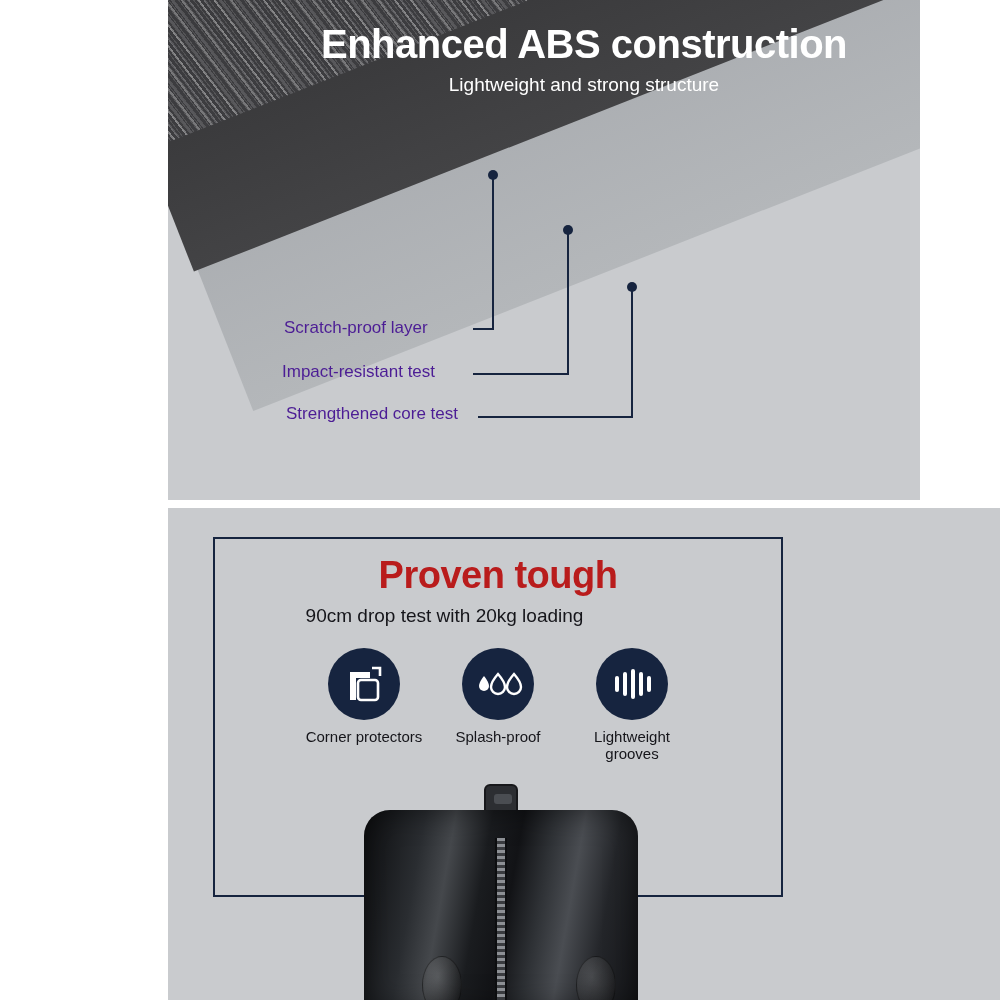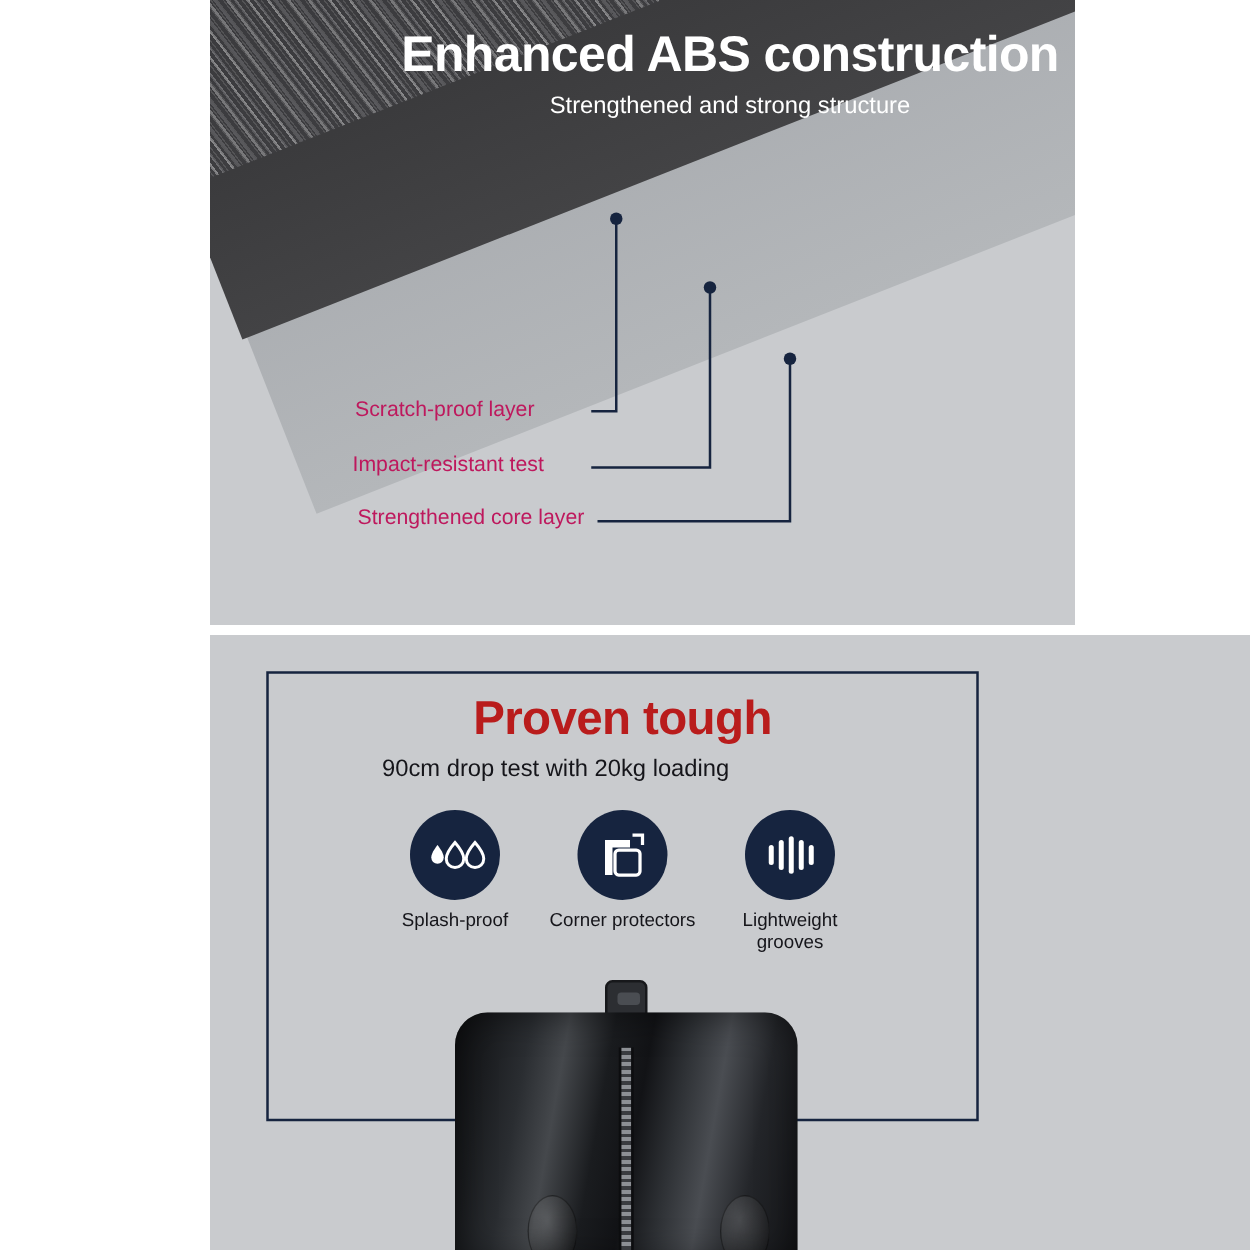--- a/index.html
+++ b/index.html
@@ -7,21 +7,21 @@
     width: 1000px; height: 1000px;
     font-family: "Liberation Sans", sans-serif;
     background: #ffffff;
     overflow: hidden;
   }
   .page { position: relative; width: 1000px; height: 1000px; background: #fff; }
 
   
   .panel1 {
     position: absolute;
-    left: 168px; top: 0; width: 692px; height: 500px;
+    left: 168px; top: 0; width: 752px; height: 500px;
     background: #c9cbce;
     overflow: hidden;
   }
   
   .slab-grey {
     position: absolute;
     left: -120px; top: -110px; width: 1180px; height: 560px;
     background: linear-gradient(180deg,#9fa2a6 0%, #a9acb0 60%, #b4b7ba 100%);
     transform: rotate(-21.5deg);
     transform-origin: 0 0;
@@ -66,21 +66,21 @@
   }
   .p1-sub {
     position: absolute; left: 0; top: 74px; width: 832px;
     text-align: center;
     font-size: 19px; color: #ffffff;
   }
 
   .callouts { position: absolute; left: 0; top: 0; width: 832px; height: 500px; }
   .callout-label {
     position: absolute;
-    font-size: 17px; color: #be185d;
+    font-size: 17px; color: #4c1d95;
     white-space: nowrap;
   }
   .cl1 { left: 116px; top: 318px; }
   .cl2 { left: 114px; top: 362px; }
   .cl3 { left: 118px; top: 404px; }
 
   
   .panel2 {
     position: absolute;
     left: 168px; top: 508px; width: 832px; height: 492px;
@@ -168,63 +168,63 @@
 
   <section class="panel1">
 
     <div class="slab-grey"></div>
 
     <div class="slab-dark"></div>
 
     <div class="slab-tex"></div>
 
     <div class="p1-title">Enhanced ABS construction</div>
-    <div class="p1-sub">Strengthened and strong structure</div>
+    <div class="p1-sub">Lightweight and strong structure</div>
 
     <svg class="callouts" viewBox="0 0 832 500">
       <circle cx="325" cy="175" r="5" fill="#16243f"></circle>
       <path d="M325 175 L325 329 L305 329" stroke="#16243f" stroke-width="2" fill="none"></path>
       <circle cx="400" cy="230" r="5" fill="#16243f"></circle>
       <path d="M400 230 L400 374 L305 374" stroke="#16243f" stroke-width="2" fill="none"></path>
       <circle cx="464" cy="287" r="5" fill="#16243f"></circle>
       <path d="M464 287 L464 417 L310 417" stroke="#16243f" stroke-width="2" fill="none"></path>
     </svg>
 
     <div class="callout-label cl1">Scratch-proof layer</div>
     <div class="callout-label cl2">Impact-resistant test</div>
-    <div class="callout-label cl3">Strengthened core layer</div>
+    <div class="callout-label cl3">Strengthened core test</div>
   </section>
 
   <section class="panel2">
     <div class="p2-frame"></div>
     <div class="p2-title">Proven tough</div>
     <div class="p2-sub">90cm drop test with 20kg loading</div>
 
     <div class="badges">
+
+      <div class="badge">
+        <div class="badge-circle">
+          <svg viewBox="0 0 72 72" width="72" height="72">
+            <path d="M22 24 h20 v6 h-14 v22 h-6 z" fill="#ffffff"></path>
+            <rect x="30" y="32" width="20" height="20" rx="3" fill="none" stroke="#ffffff" stroke-width="2.6"></rect>
+            <path d="M44 20 h8 v8" fill="none" stroke="#ffffff" stroke-width="2.6"></path>
+          </svg>
+        </div>
+        <div class="badge-label">Corner protectors</div>
+      </div>
 
       <div class="badge">
         <div class="badge-circle">
           <svg viewBox="0 0 72 72" width="72" height="72">
             <path d="M22 28 C22 28 17 34 17 38 a5 5 0 0 0 10 0 c0-4-5-10-5-10z" fill="#ffffff"></path>
             <path d="M36 26 C36 26 29 34 29 39 a7 7 0 0 0 14 0 c0-5-7-13-7-13z" fill="none" stroke="#ffffff" stroke-width="2.4"></path>
             <path d="M52 26 C52 26 45 34 45 39 a7 7 0 0 0 14 0 c0-5-7-13-7-13z" fill="none" stroke="#ffffff" stroke-width="2.4"></path>
           </svg>
         </div>
         <div class="badge-label">Splash-proof</div>
-      </div>
-
-      <div class="badge">
-        <div class="badge-circle">
-          <svg viewBox="0 0 72 72" width="72" height="72">
-            <path d="M22 24 h20 v6 h-14 v22 h-6 z" fill="#ffffff"></path>
-            <rect x="30" y="32" width="20" height="20" rx="3" fill="none" stroke="#ffffff" stroke-width="2.6"></rect>
-            <path d="M44 20 h8 v8" fill="none" stroke="#ffffff" stroke-width="2.6"></path>
-          </svg>
-        </div>
-        <div class="badge-label">Corner protectors</div>
       </div>
 
       <div class="badge">
         <div class="badge-circle">
           <svg viewBox="0 0 72 72" width="72" height="72">
             <rect x="19" y="28" width="4" height="16" rx="2" fill="#ffffff"></rect>
             <rect x="27" y="24" width="4" height="24" rx="2" fill="#ffffff"></rect>
             <rect x="35" y="21" width="4" height="30" rx="2" fill="#ffffff"></rect>
             <rect x="43" y="24" width="4" height="24" rx="2" fill="#ffffff"></rect>
             <rect x="51" y="28" width="4" height="16" rx="2" fill="#ffffff"></rect>

